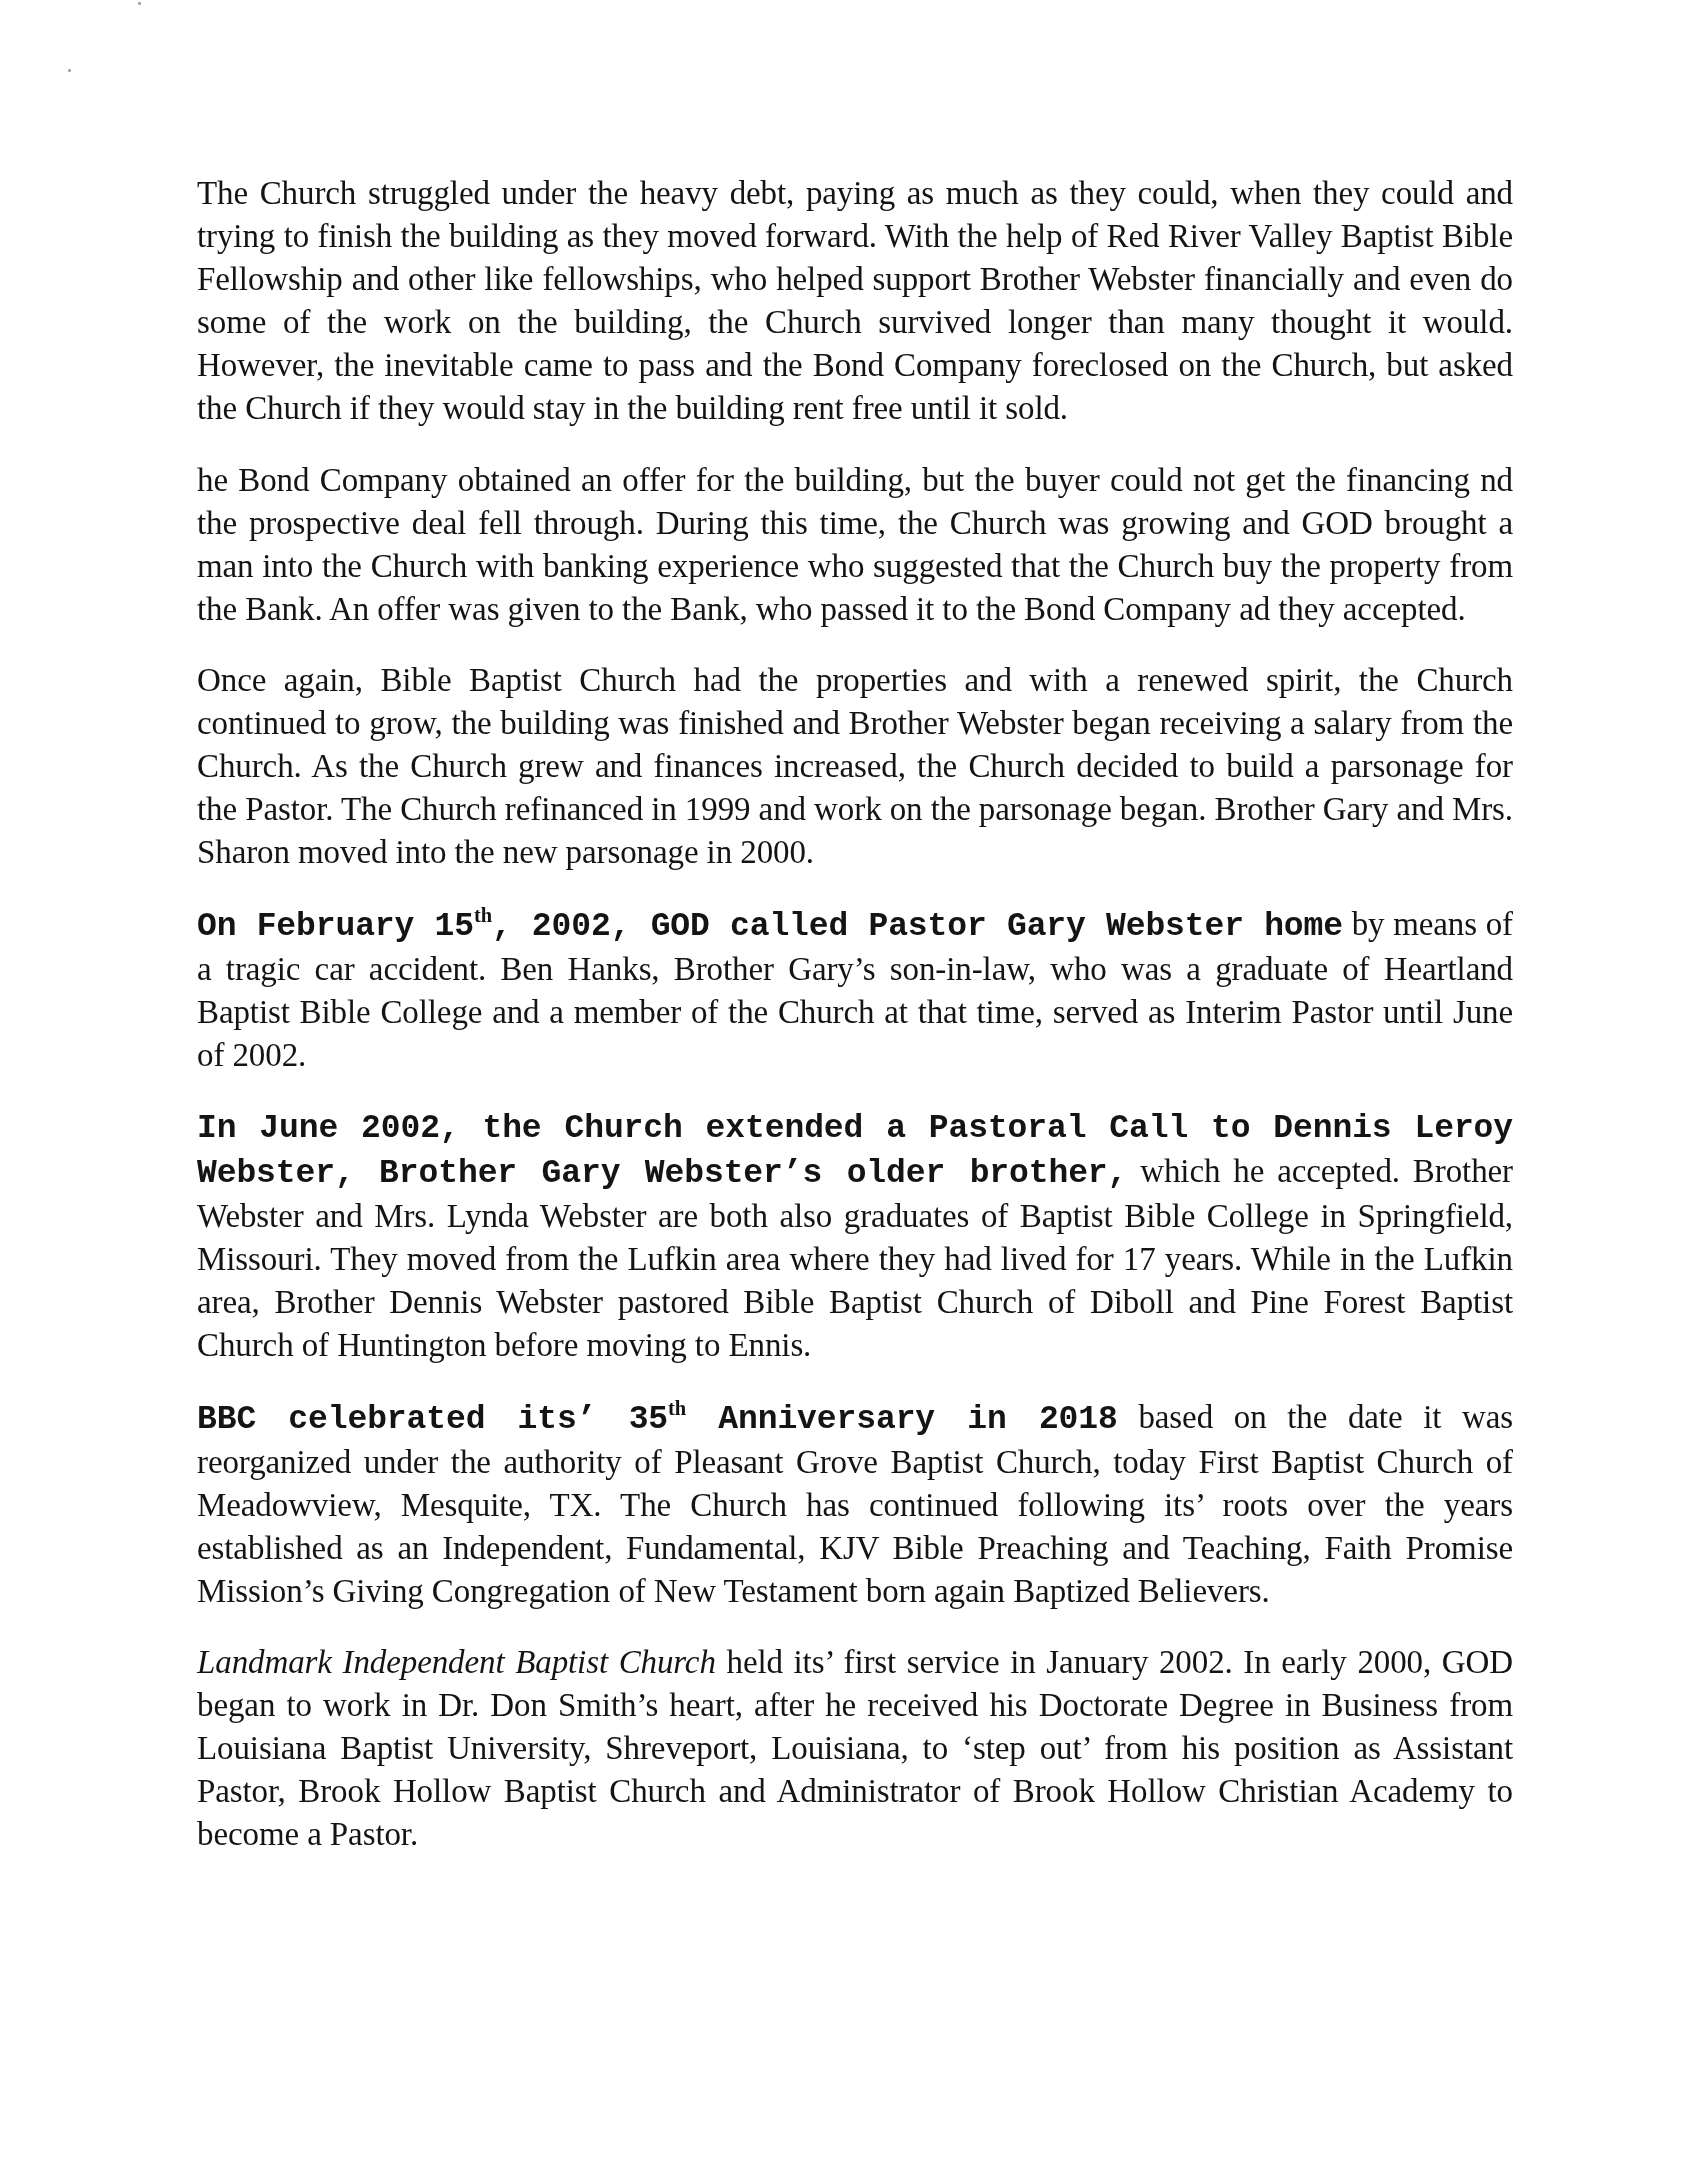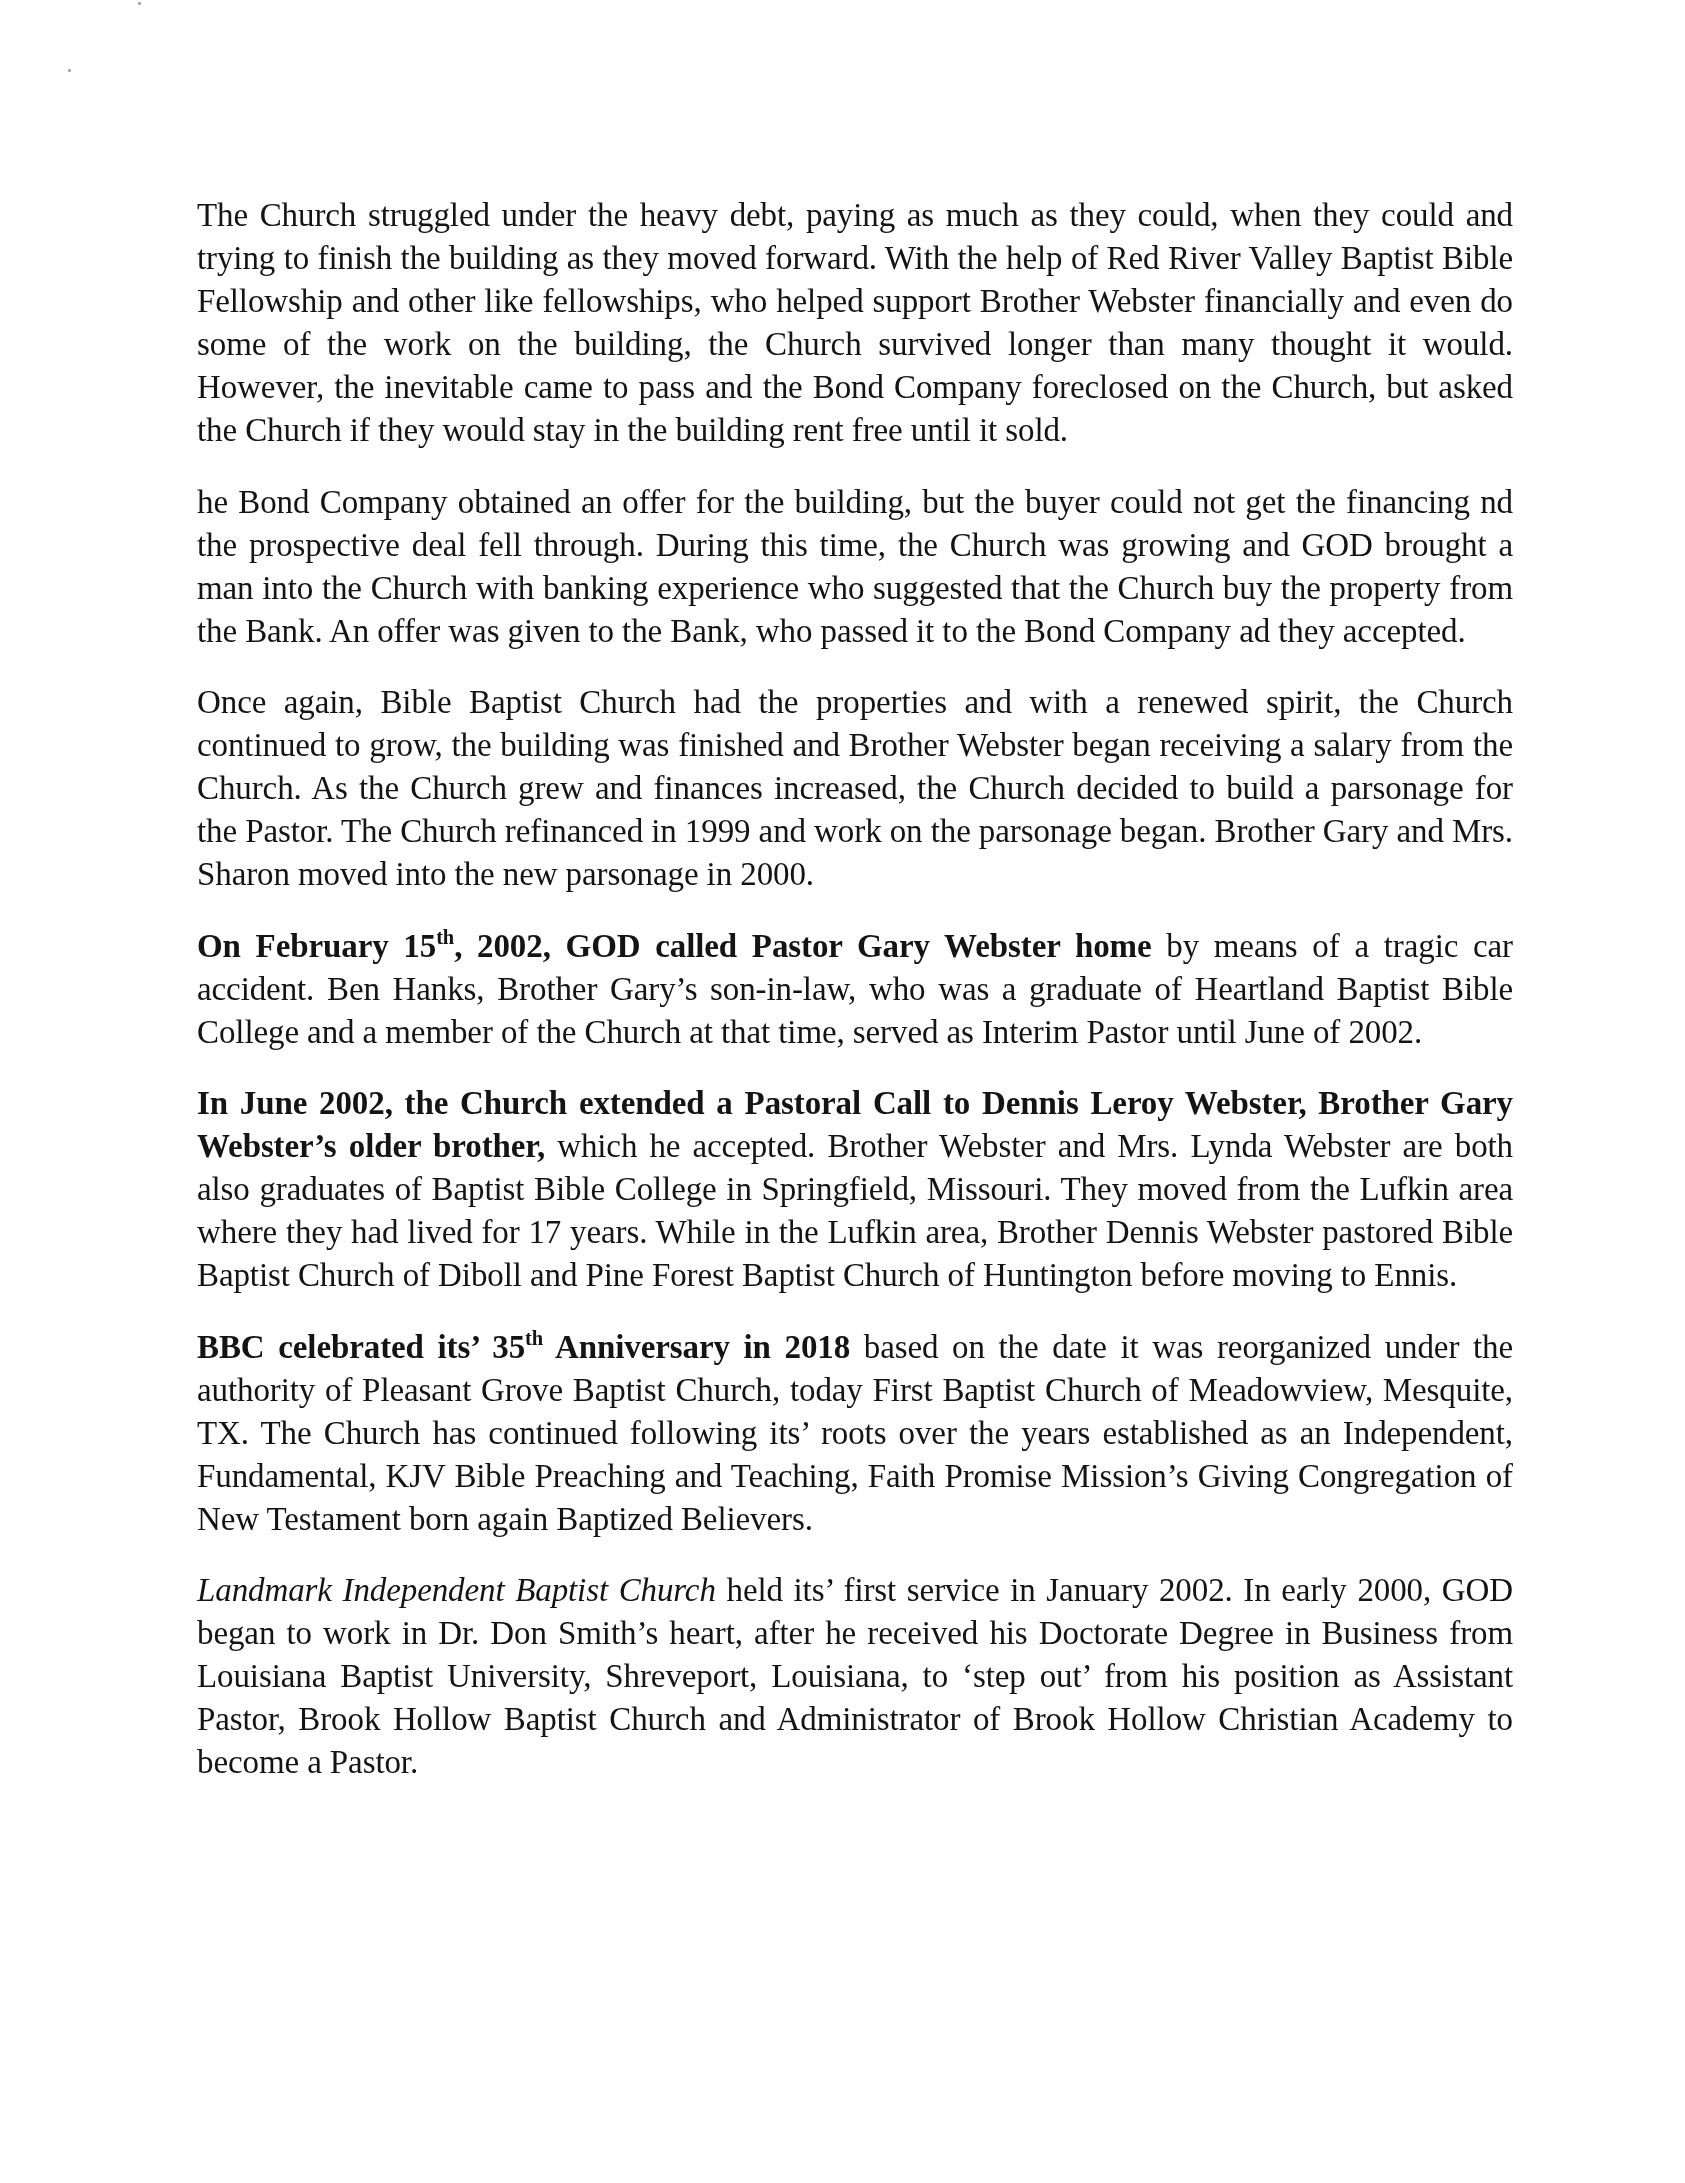--- a/index.html
+++ b/index.html
@@ -9,33 +9,33 @@
     }
     body {
       width: 1685px;
       height: 2183px;
       position: relative;
       overflow: hidden;
     }
     .page {
       position: absolute;
       left: 197px;
-      top: 194px;
+      top: 172px;
       width: 1316px;
       font-family: "Liberation Serif", "DejaVu Serif", serif;
       font-size: 33px;
       line-height: 43px;
       color: #141414;
       text-align: justify;
       letter-spacing: -0.1px;
     }
     .para {
       margin: 0 0 28.5px 0;
     }
-    .run-bold { font-weight: bold; }
+    .run-bold { font-weight: bold; font-family: Liberation Mono, monospace; }
     .run-bold-italic { font-weight: normal; font-style: italic; }
     sup {
       font-size: 0.62em;
       line-height: 0;
       vertical-align: 0.62em;
     }
     .scan-mark {
       position: absolute;
       width: 3.3px;
       height: 2.6px;

